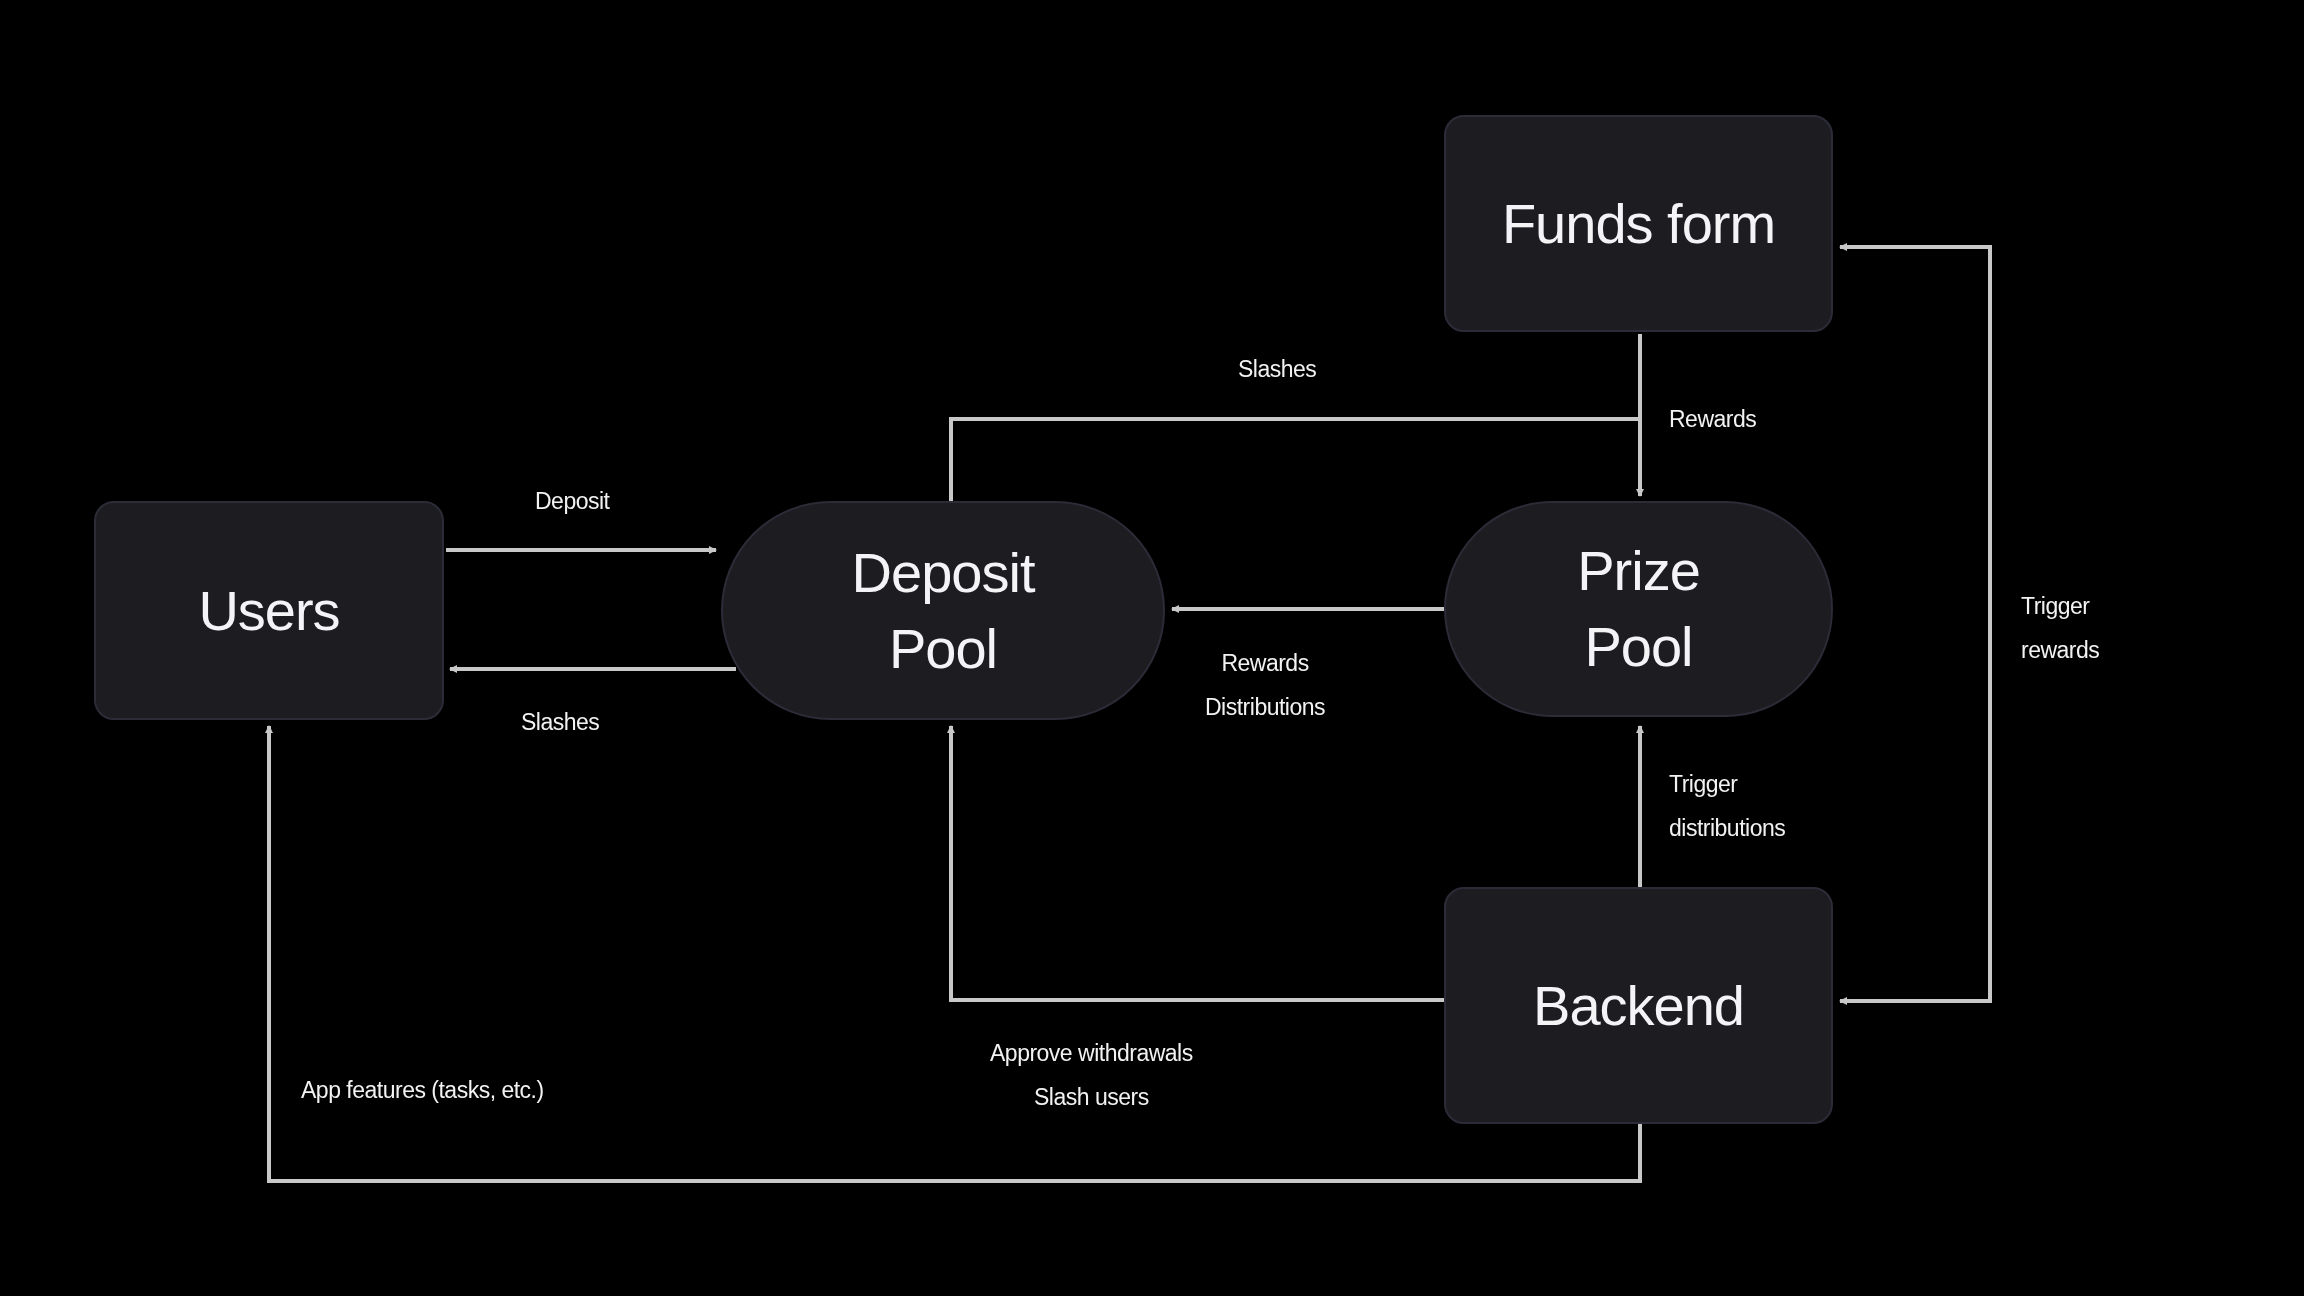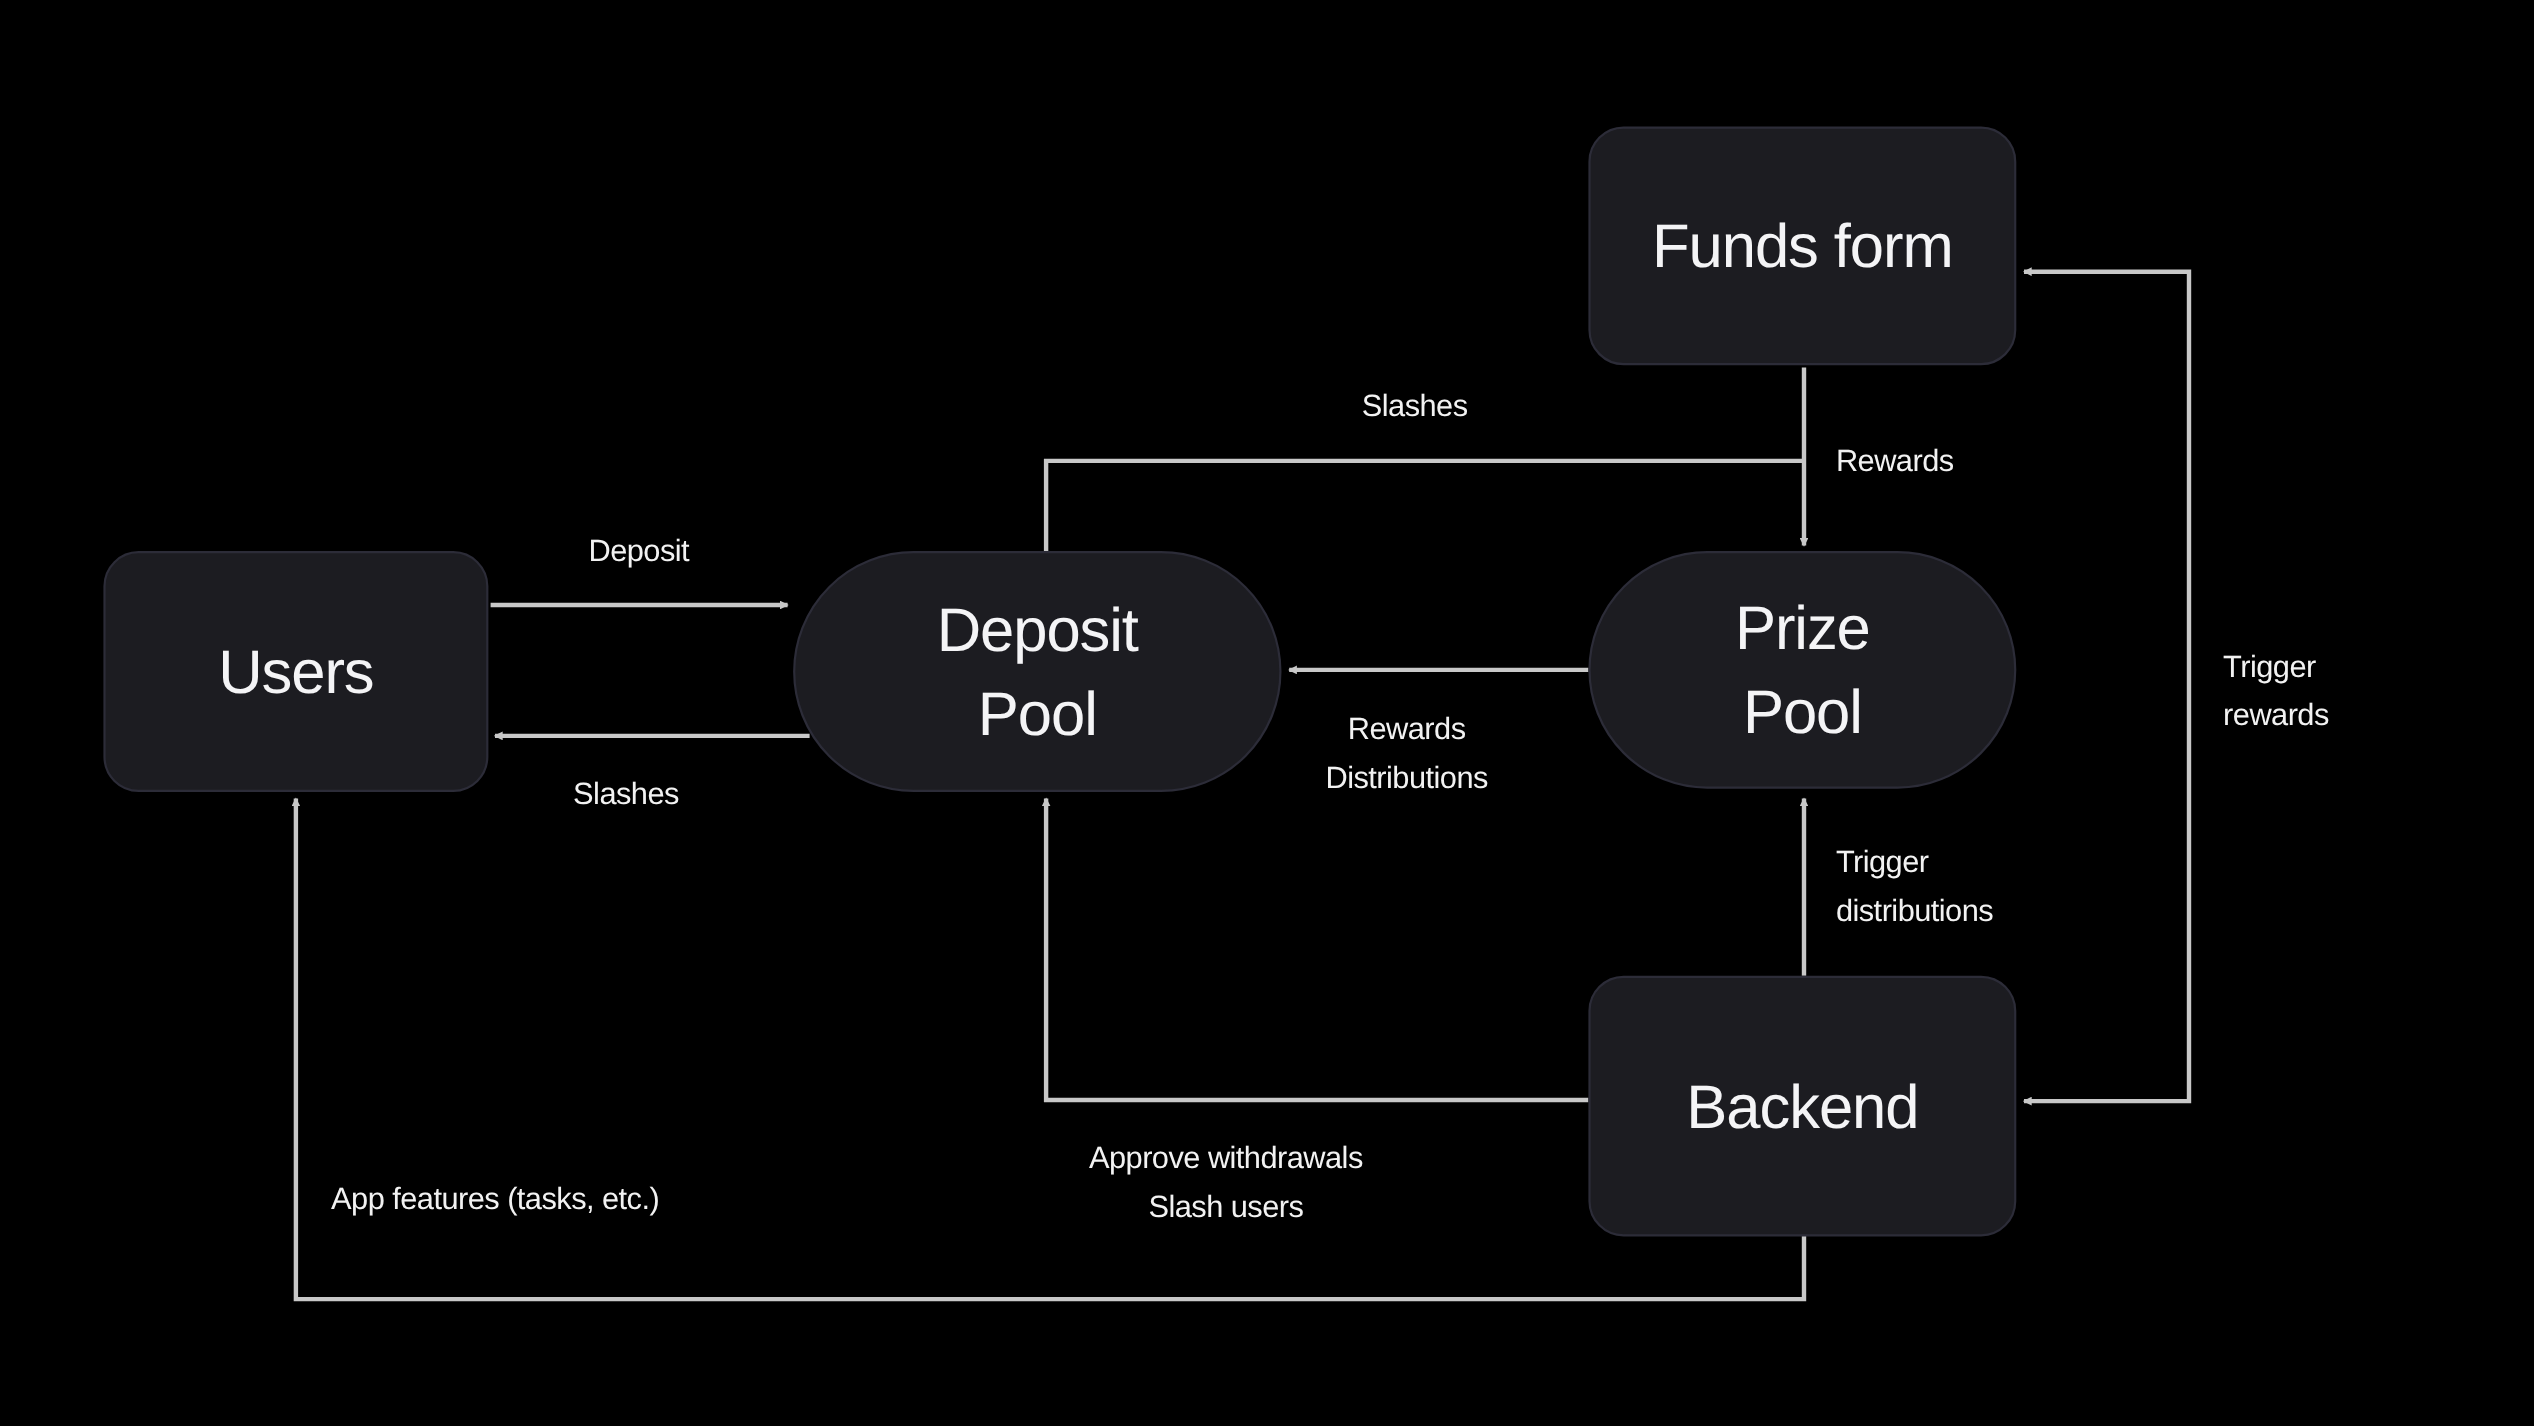--- a/index.html
+++ b/index.html
@@ -1,21 +1,21 @@
 <!DOCTYPE html>
 <html><head>
 <meta charset="utf-8">
 <style>
   html,body{margin:0;padding:0;background:#000;}
   body{width:2304px;height:1296px;position:relative;overflow:hidden;font-family:"Liberation Sans",sans-serif;color:#fff;}
   svg.wires{position:absolute;left:0;top:0;}
   .node{position:absolute;background:#1c1c21;border:2px solid #2c2c38;box-sizing:border-box;display:flex;align-items:center;justify-content:center;text-align:center;color:#f4f4f6;font-size:56px;line-height:76px;letter-spacing:-1px;}
-  .box{border-radius:32px;}
+  .box{border-radius:20px;}
   .pill{border-radius:110px;}
-  .lbl{position:absolute;font-size:28px;line-height:44px;color:#f2f2f2;white-space:nowrap;letter-spacing:-0.5px;}
+  .lbl{position:absolute;font-size:23px;line-height:44px;color:#f2f2f2;white-space:nowrap;letter-spacing:-0.5px;}
   .lbl.c{text-align:center;}
 </style>
 </head>
 <body>
 
 <svg class="wires" width="2304" height="1296">
   <defs>
     <marker id="ah" markerWidth="8" markerHeight="8" refX="7" refY="4" orient="auto" markerUnits="userSpaceOnUse" viewBox="0 0 8 8">
       <path d="M0,0 L8,4 L0,8 z" fill="#c8c8c8"></path>
     </marker>

